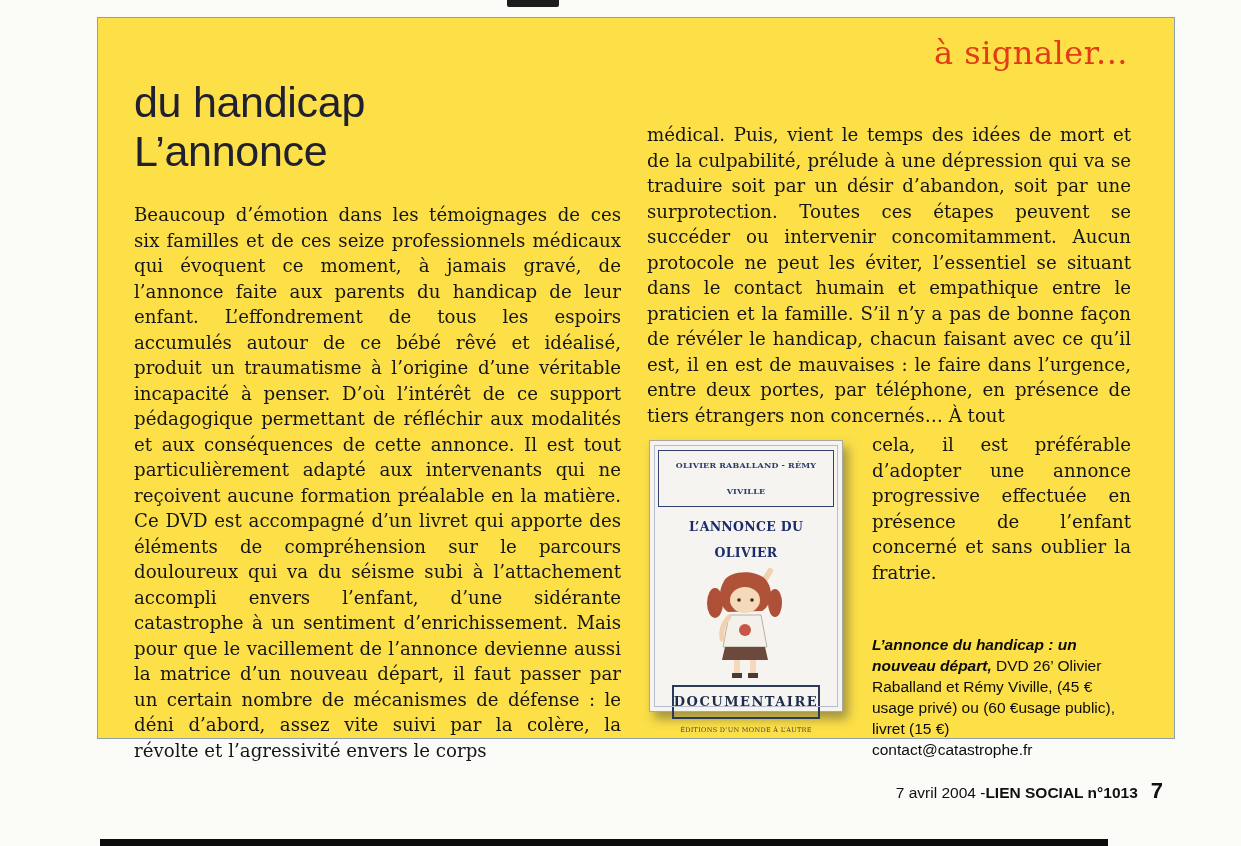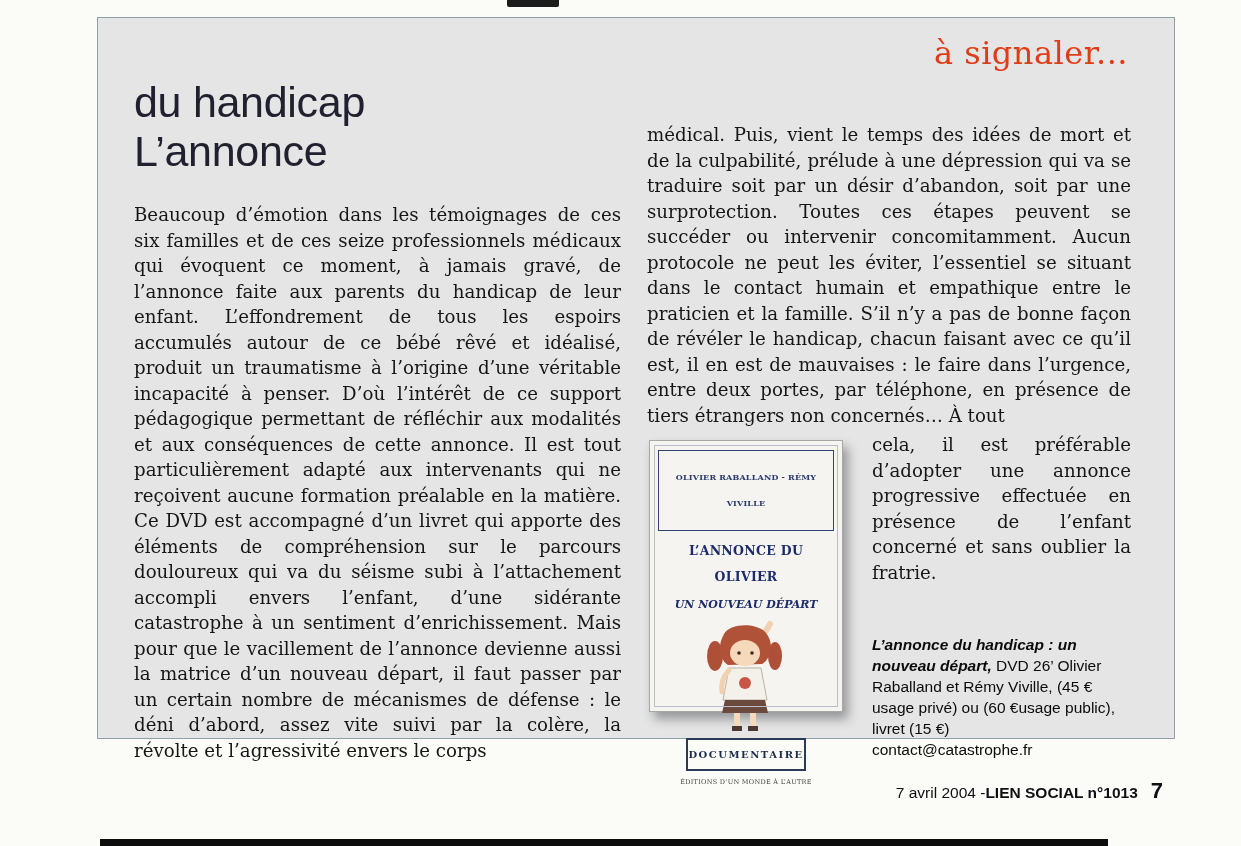--- a/index.html
+++ b/index.html
@@ -18,21 +18,21 @@
   }
   .bottom-strip {
     position:absolute; left:100px; top:839px; width:1008px; height:7px;
     background:#0c0c0c;
   }
 
   
   .panel {
     position:absolute; left:97px; top:17px;
     width:1078px; height:722px;
-    background:#e5e5e5;
+    background:#fde047;
     border:1px solid #8fa0a8;
     box-sizing:border-box;
   }
 
   .tag {
     position:absolute; top:16px; right:46px;
     font-family:"DejaVu Serif", serif;
     font-size:32px; color:#e23c17;
     letter-spacing:0.5px;
   }
@@ -72,36 +72,36 @@
     padding:9px 8px;
     text-align:center;
     position:relative;
   }
   .dvd-cover .frame {
     position:absolute; inset:4px; border:1px solid #b9bccc; pointer-events:none;
   }
   .dvd-authors {
     border:1px solid #31406e; color:#2a3a6e;
     font-size:8px; font-weight:bold; letter-spacing:0.2px;
-    padding:14px 1px;
+    padding:2px 1px;
   }
   .dvd-title {
     color:#1c2c6a; font-weight:bold; font-size:12.5px;
     letter-spacing:0.3px; margin-top:7px;
   }
   .dvd-subtitle {
     color:#1c2c6a; font-weight:bold; font-style:italic;
     font-size:11px; margin-top:3px;
   }
   .dvd-illustration {
     height:116px; display:flex; align-items:center; justify-content:center;
   }
   .dvd-genre {
     display:inline-block; border:2px solid #2a3a58;
-    padding:2px 0; font-size:10px; font-weight:bold;
+    padding:2px 0; font-size:13px; font-weight:bold;
     letter-spacing:1.5px; color:#1c2c4a; margin-top:4px;
   }
   .dvd-publisher {
     font-size:6.5px; color:#444; margin-top:7px; line-height:1.35;
     letter-spacing:0.3px;
   }
 
   .rc-side { flex:1; padding-left:13px; }
 
   .caption {
@@ -143,21 +143,20 @@
   <div class="col-right serif-body">
     <p>médical. Puis, vient le temps des idées de mort et de la culpabilité, prélude à une dépression qui va se traduire soit par un désir d’abandon, soit par une surprotection. Toutes ces étapes peuvent se succéder ou intervenir concomitamment. Aucun protocole ne peut les éviter, l’essentiel se situant dans le contact humain et empathique entre le praticien et la famille. S’il n’y a pas de bonne façon de révéler le handicap, chacun faisant avec ce qu’il est, il en est de mauvaises : le faire dans l’urgence, entre deux portes, par téléphone, en présence de tiers étrangers non concernés… À tout</p>
 
     <div class="rc-flex">
 
       <div class="dvd-wrap">
         <div class="dvd-cover">
           <div class="frame"></div>
           <div class="dvd-authors">OLIVIER RABALLAND - RÉMY VIVILLE</div>
           <div class="dvd-title">L’ANNONCE DU OLIVIER</div>
-          <div class="dvd-subtitle">UN NOUVEAU DÉPART</div>
           <div class="dvd-illustration">
             <svg width="100" height="112" viewBox="0 0 100 112">
 
               <path d="M58 26 Q70 12 74 4" stroke="#f0d2b2" stroke-width="6" fill="none" stroke-linecap="round"></path>
 
               <ellipse cx="19" cy="36" rx="8" ry="15" fill="#ae4f37"></ellipse>
               <ellipse cx="79" cy="36" rx="7" ry="14" fill="#ae4f37"></ellipse>
 
               <path d="M28 14 C34 2 66 2 72 16 C78 26 74 40 66 44 L32 45 C22 38 22 24 28 14 Z" fill="#b05238"></path>
 

